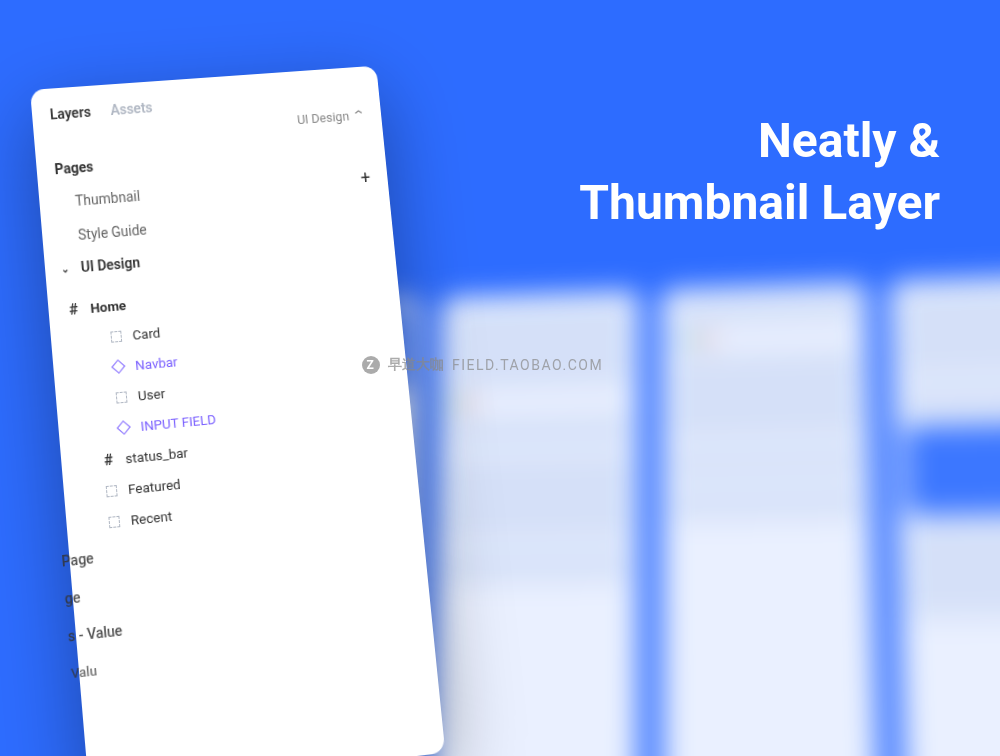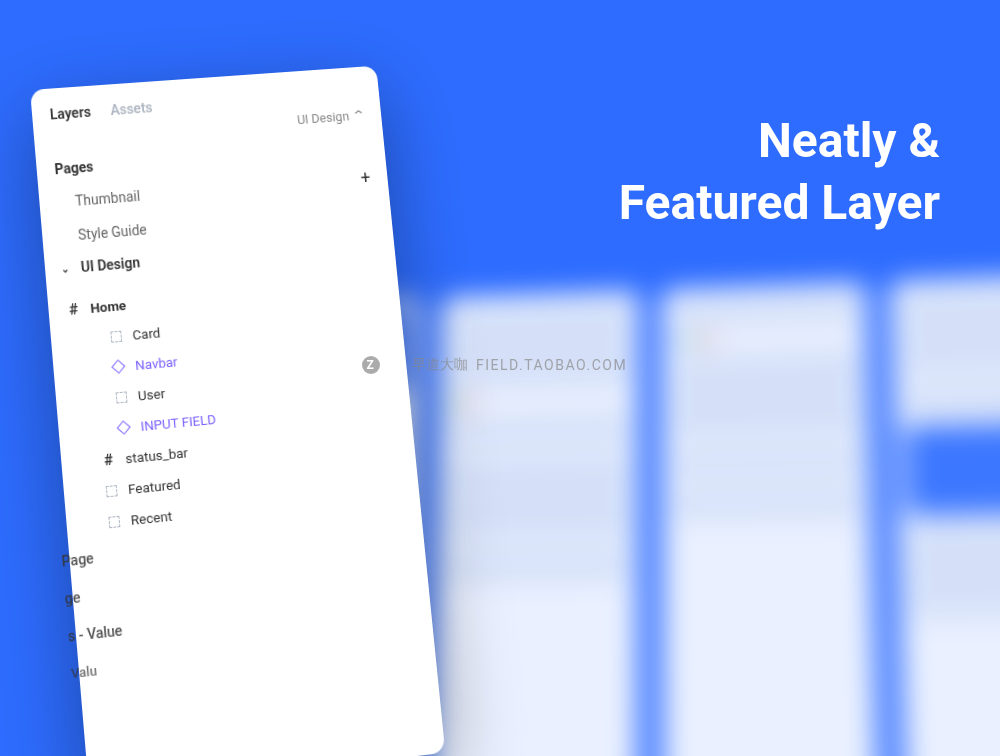--- a/index.html
+++ b/index.html
@@ -80,32 +80,32 @@
   .cut-list { padding-left:4px; }
   .cut-row { padding:10px 0 10px 0; color:#333; font-size:14px; font-weight:500; opacity:0.85; transform:translateX(-12px);}
   .cut-row.small{font-size:13px;opacity:0.7;}
 
   .watermark {
     position:absolute; top:356px; left:362px;
     color:#888; font-size:14px; letter-spacing:1.5px;
     display:flex; align-items:center; gap:8px;
     opacity:0.7;
   }
-  .watermark .zh { font-weight:400; letter-spacing:0;margin-left:24px;}
+  .watermark .zh { font-weight:700; letter-spacing:0;}
   .wm-icon{width:18px;height:18px;border-radius:50%;background:#888;display:flex;align-items:center;justify-content:center;color:#fff;font-weight:700;font-size:12px;}
 
   .chev-icon::before{content:"⌃"; display:inline-block; transform:scaleX(1.4);}
   .chev-down::before{content:"⌄";}
 </style>
 </head>
 <body>
 
 <div class="hero-text">
   <div>Neatly &amp;</div>
-  <div>Featured Layer</div>
+  <div>Thumbnail Layer</div>
 </div>
 
 <div class="bg-blur">
   <div class="bg-col">
     <div class="bg-box blue"></div>
     <div class="bg-dot">
         <span></span>
         <span class="r"></span>
         <span class="b"></span>
       </div>

